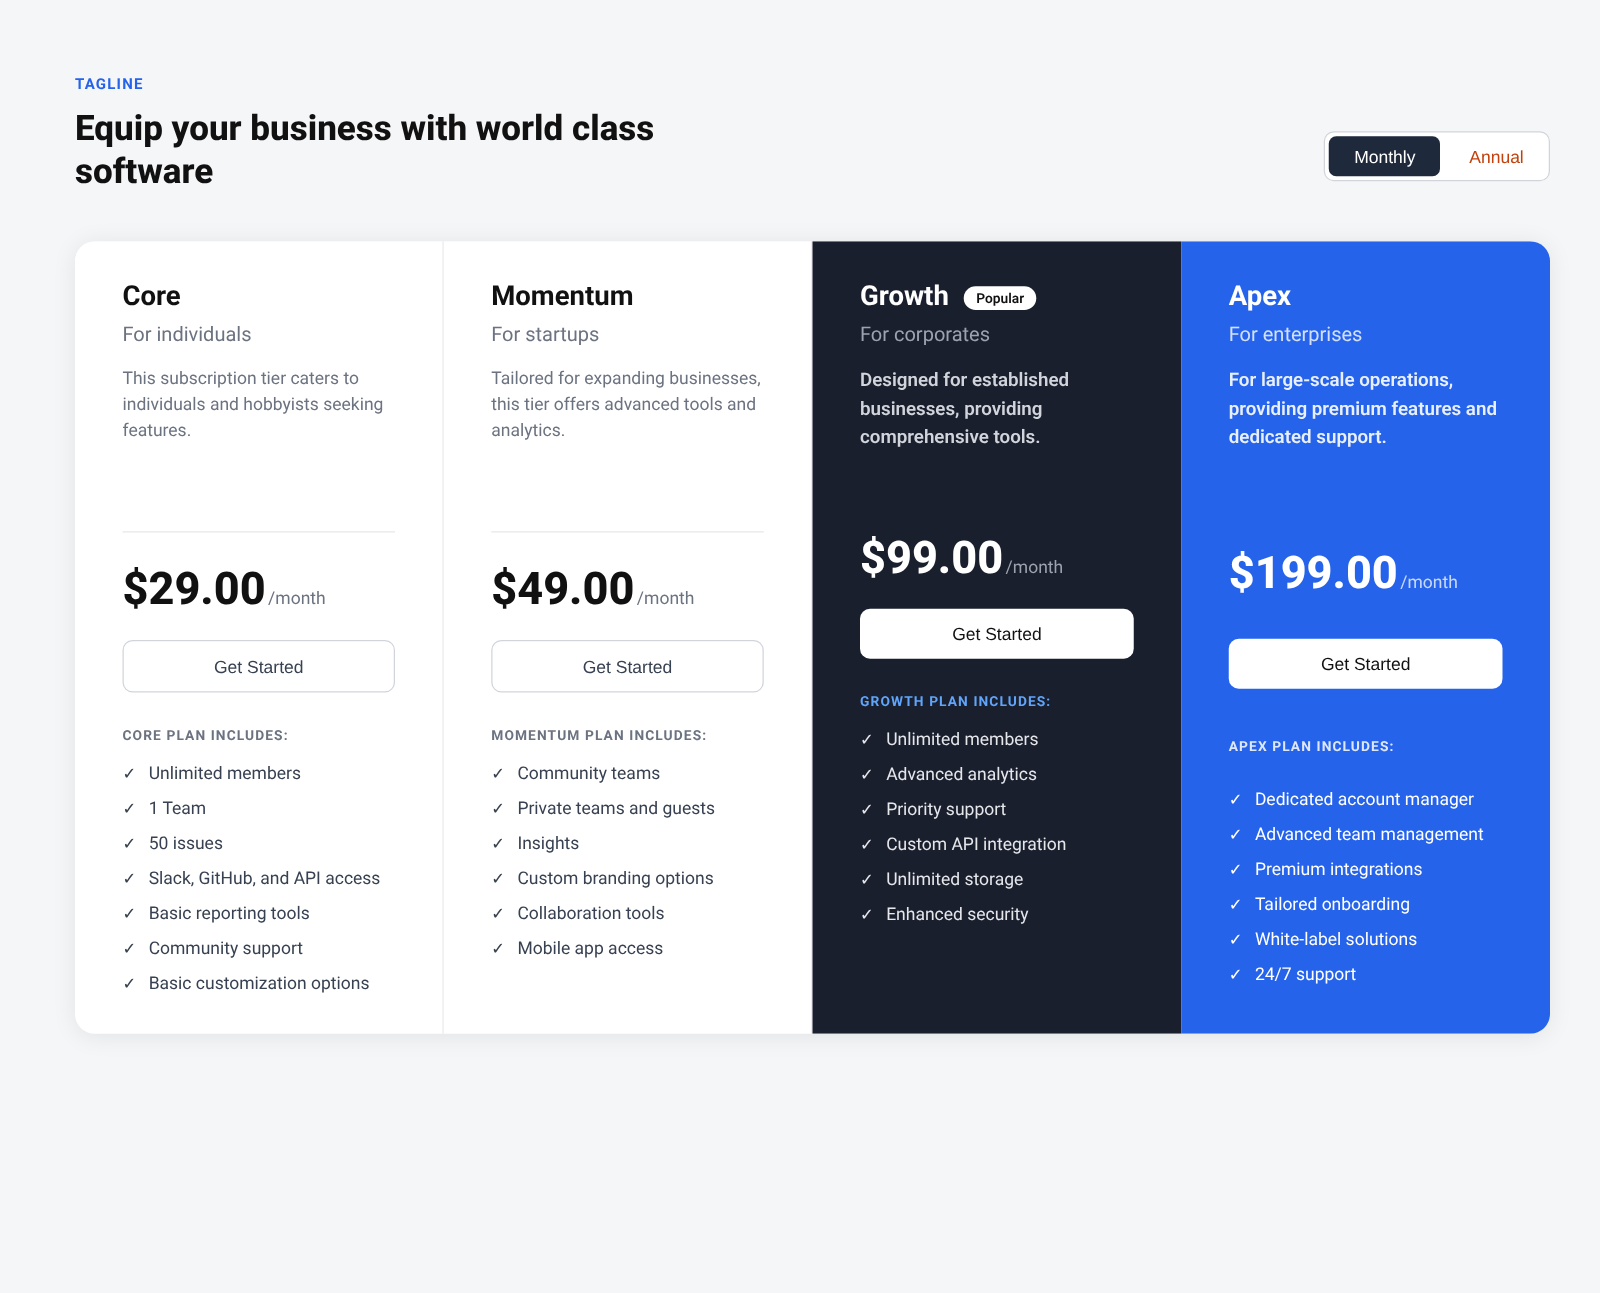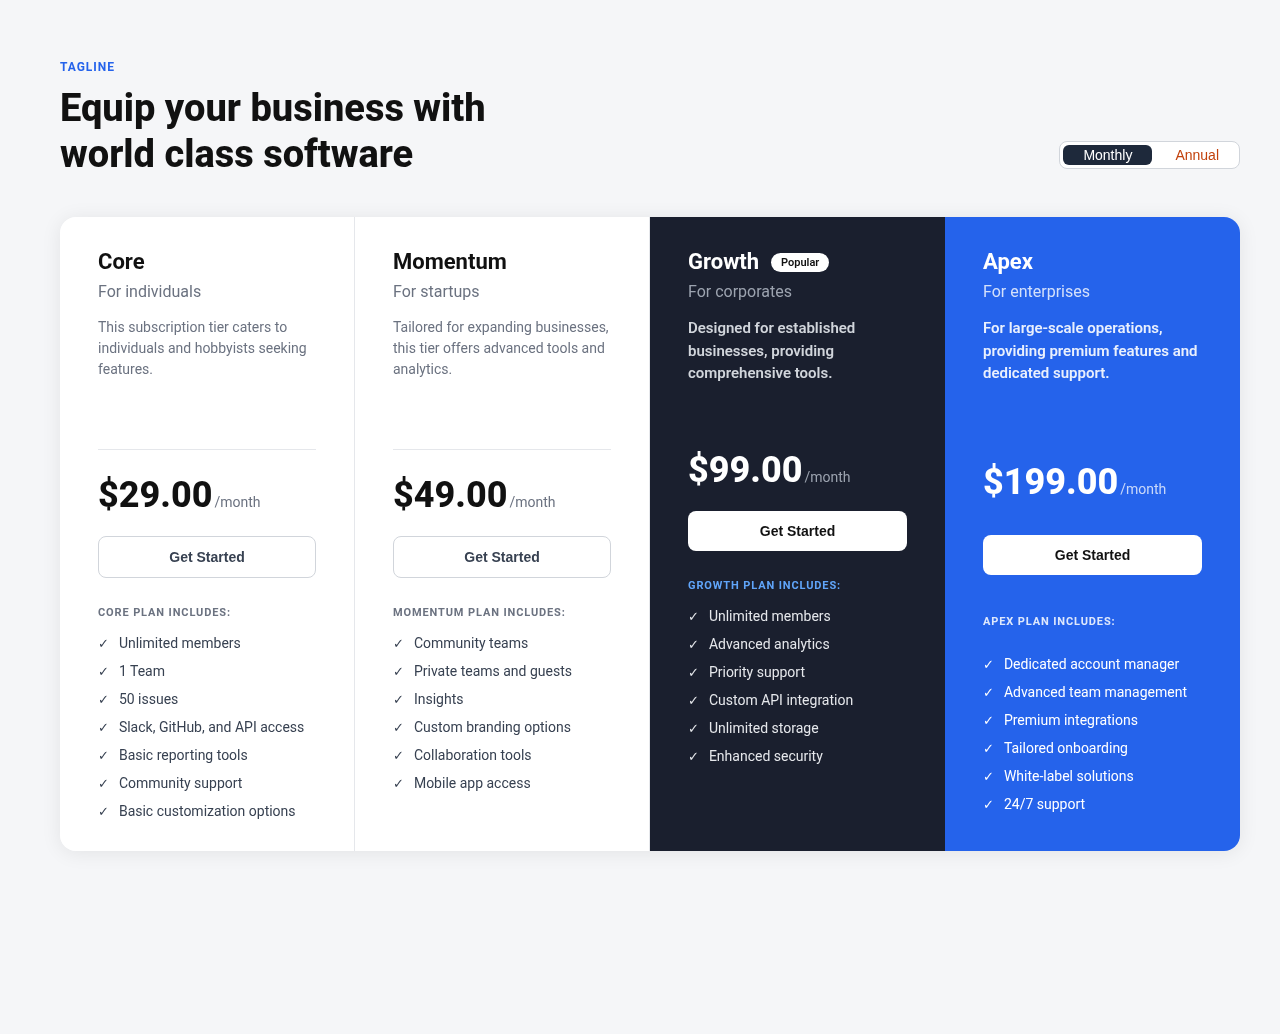--- a/index.html
+++ b/index.html
@@ -18,33 +18,33 @@
       text-transform: uppercase;
       margin-bottom: 12px;
     }
     .header-row {
       display: flex;
       align-items: flex-end;
       justify-content: space-between;
       margin-bottom: 40px;
     }
     .main-title {
-      font-size: 38px;
+      font-size: 28px;
       font-weight: 800;
       line-height: 1.2;
       color: #111;
       max-width: 500px;
     }
     .billing-toggle {
       display: flex;
       border: 1px solid #d1d5db;
       border-radius: 8px;
       overflow: hidden;
       background: #fff;
-      height: 28px;
+      height: 40px;
       align-self: flex-end;
       margin-bottom: 8px;
     }
     .billing-btn {
       padding: 0 20px;
       font-size: 14px;
       font-weight: 500;
       cursor: pointer;
       border: none;
       background: transparent;
@@ -144,21 +144,21 @@
       color: #6b7280;
       font-weight: 400;
     }
     .plan-card.dark .price-period { color: #9ca3af; }
     .plan-card.blue .price-period { color: rgba(255,255,255,0.75); }
     .get-started-btn {
       width: 100%;
       padding: 12px 0;
       border-radius: 8px;
       font-size: 14px;
-      font-weight: 700;
+      font-weight: 400;
       cursor: pointer;
       margin-bottom: 28px;
       border: 1px solid #d1d5db;
       background: #fff;
       color: #374151;
     }
     .plan-card.dark .get-started-btn {
       background: #fff;
       color: #111;
       border: none;

